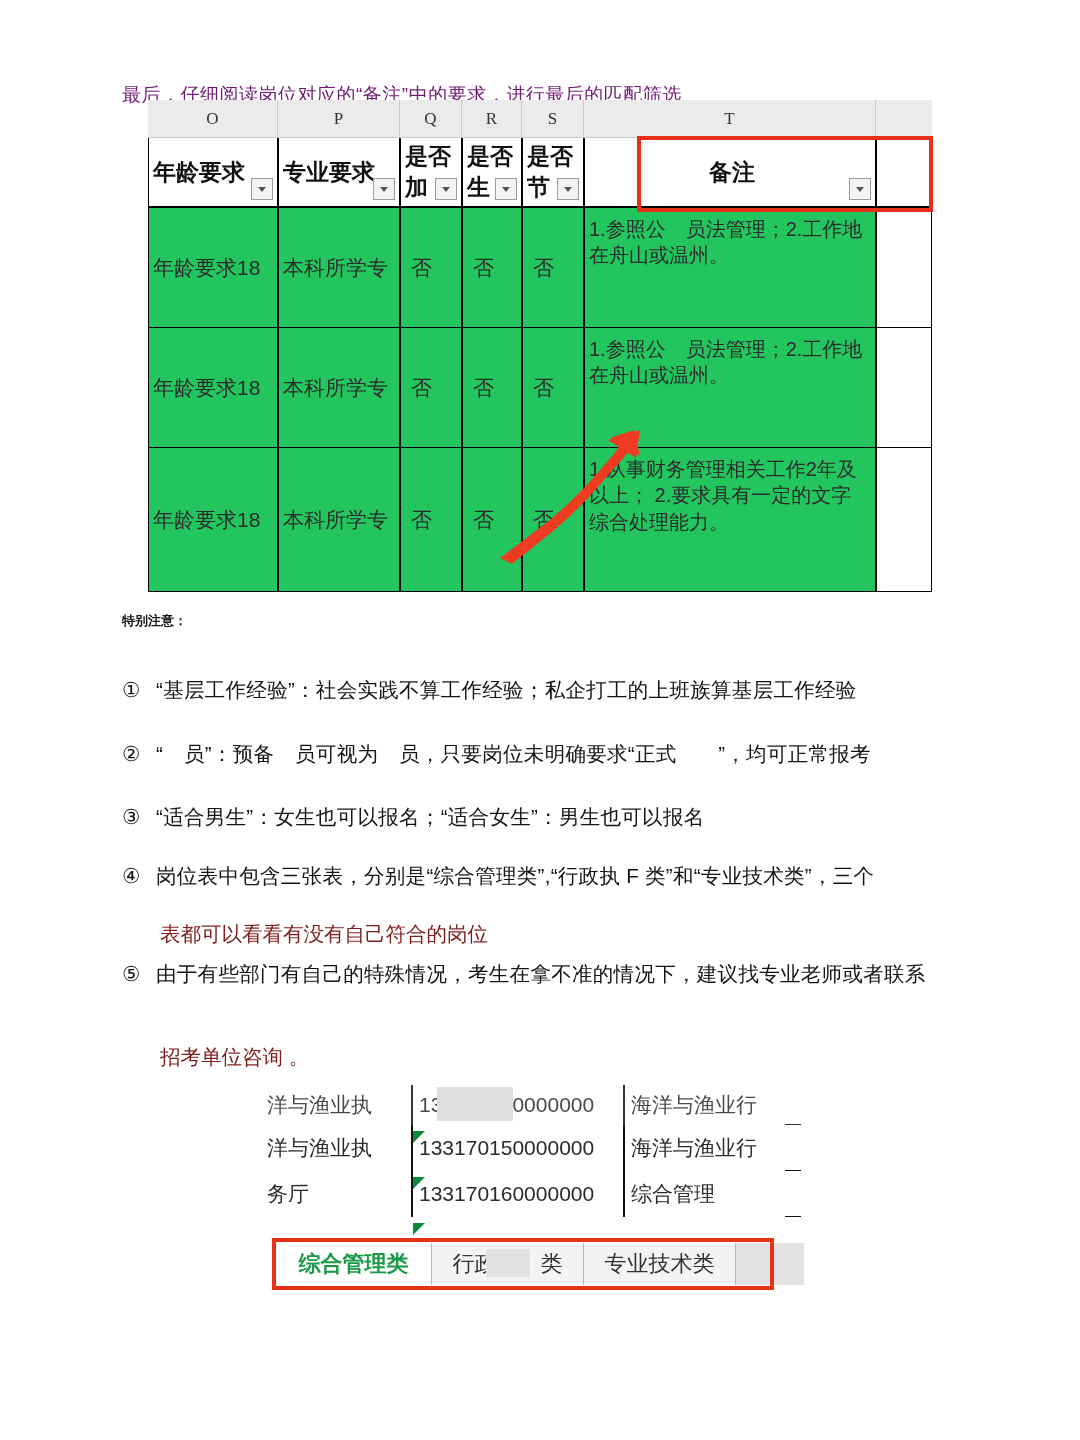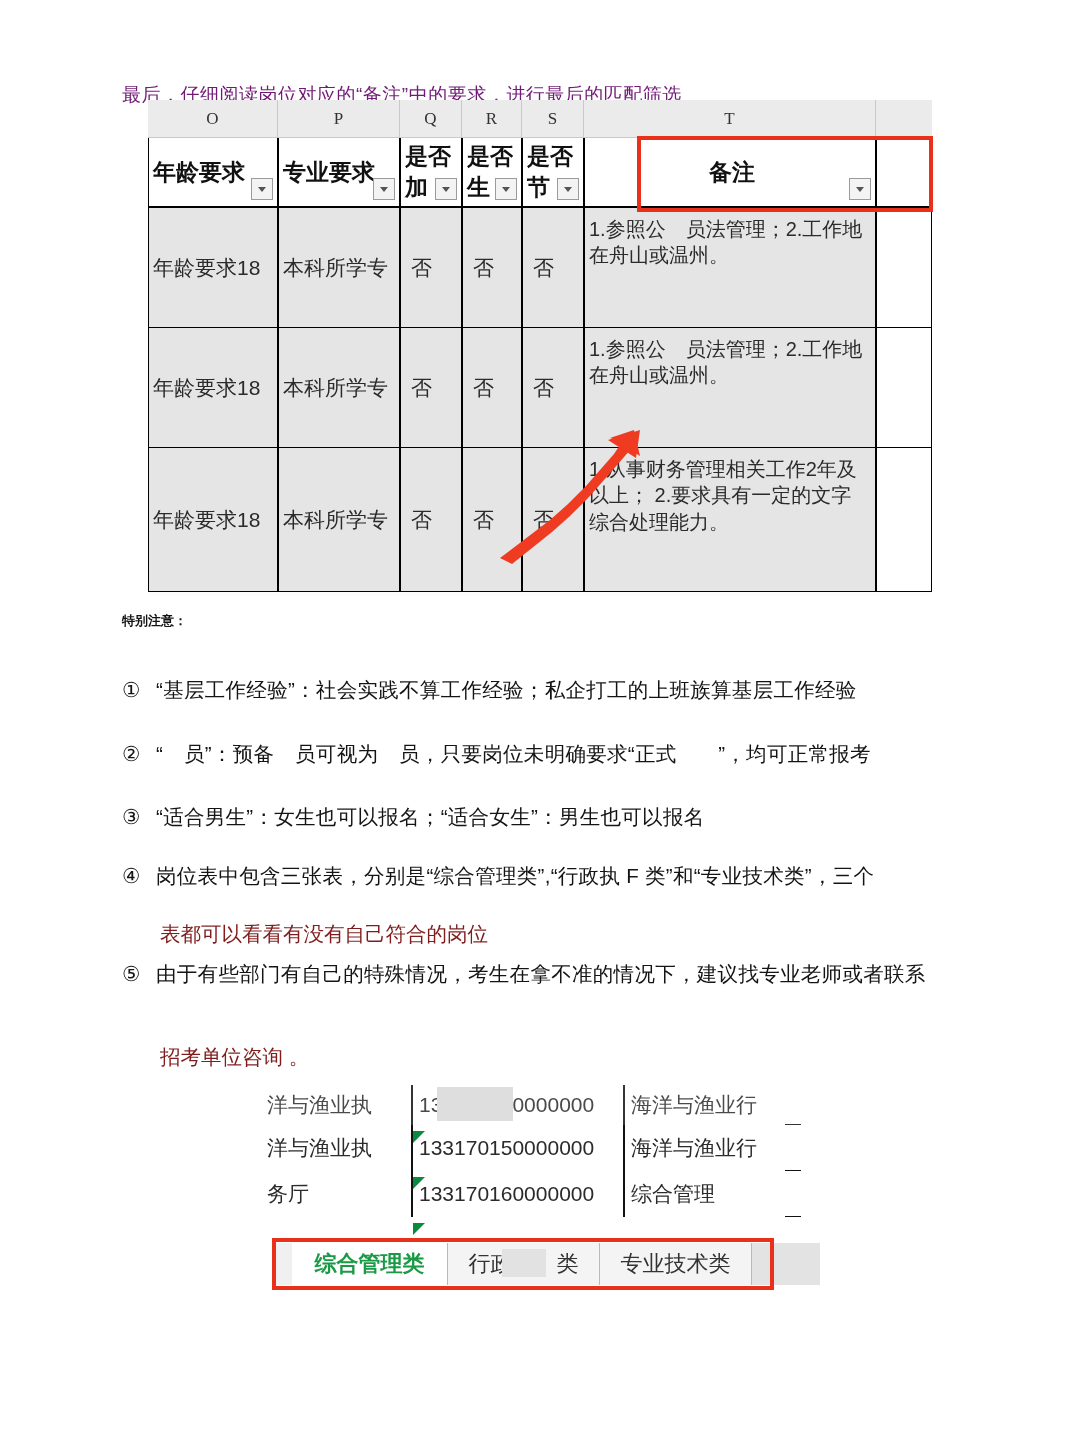--- a/index.html
+++ b/index.html
@@ -120,21 +120,21 @@
   .cell {
     border-right: 1px solid #000;
     border-left: 1px solid #000;
     box-sizing: border-box;
     font-size: 21px;
     color: #2b2b2b;
     overflow: hidden;
     padding: 6px 4px;
     display: flex;
     align-items: center;
-    background: #e5e5e5;
+    background: #22c55e;
     white-space: nowrap;
   }
   .cell.note {
     align-items: flex-start;
     white-space: normal;
     line-height: 1.32;
     font-size: 20px;
     padding-top: 8px;
   }
   .cell.cen { justify-content: flex-start; padding-left: 10px;}
@@ -250,21 +250,20 @@
   
   .tabstrip {
     position: absolute;
     left: 276px;
     top: 1243px;
     width: 528px;
     height: 42px;
     background: #f0f0f0;
     display: flex;
     align-items: stretch;
-    padding-left: 16px;
   }
   .tab {
     box-sizing: border-box;
     display: flex;
     align-items: center;
     justify-content: center;
     font-size: 22px;
     border-right: 1px solid #b9b9b9;
     background: #f4f4f4;
     color: #333;

